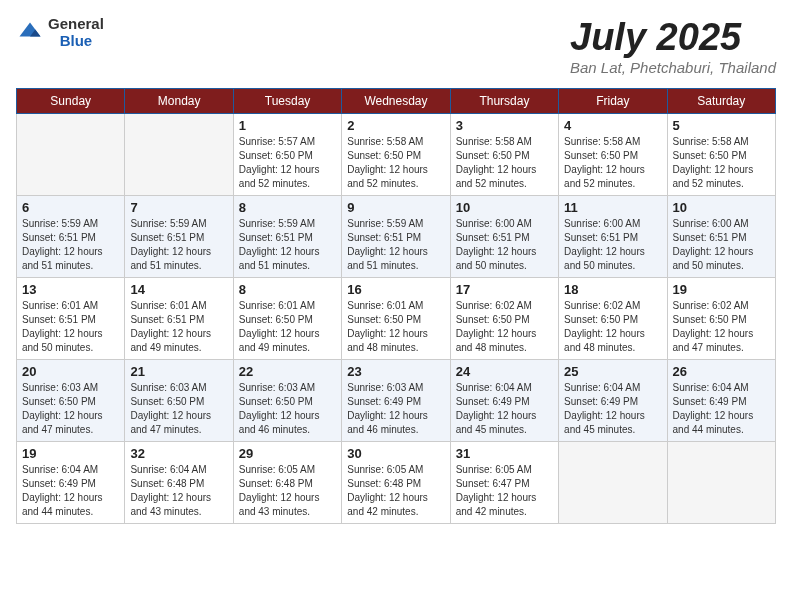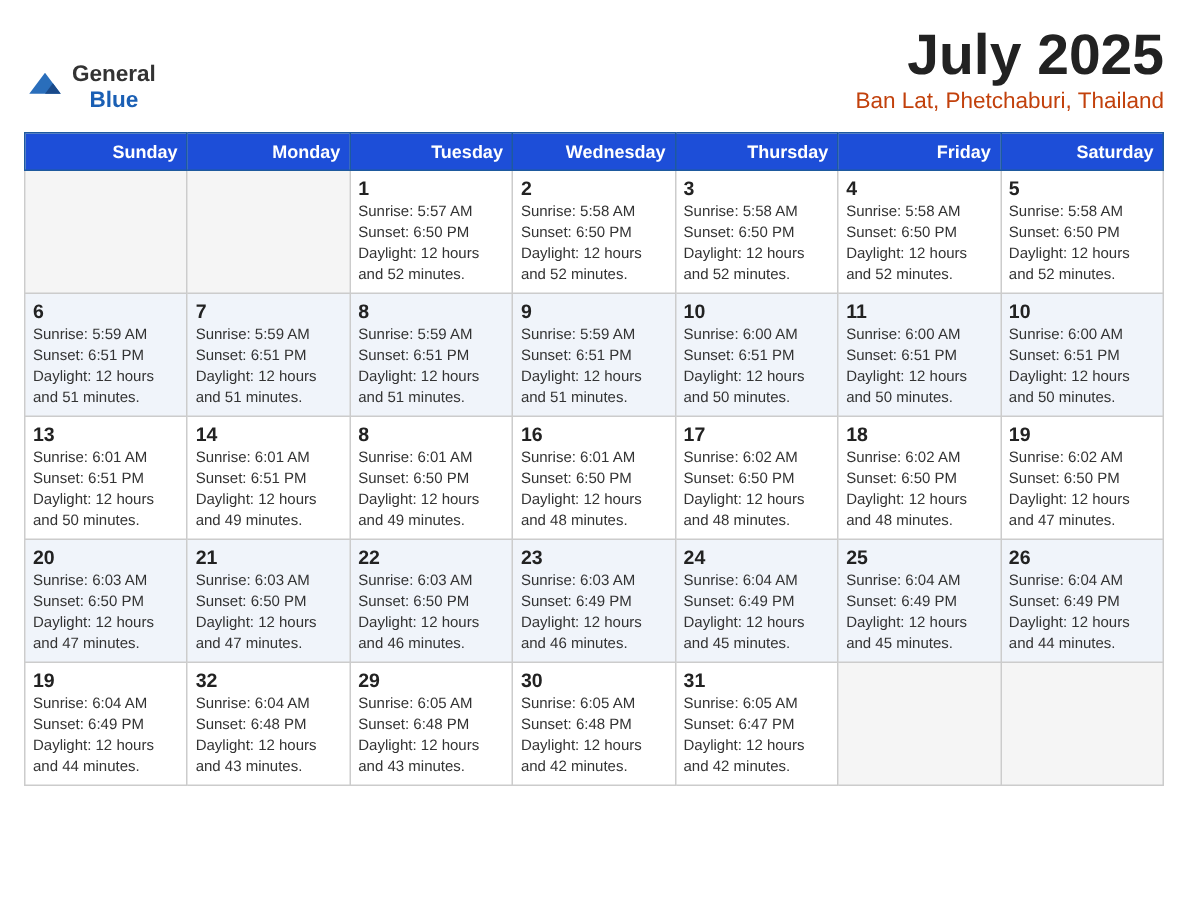--- a/index.html
+++ b/index.html
@@ -13,21 +13,20 @@
     .header {
       display: flex;
       justify-content: space-between;
       align-items: flex-start;
       margin-bottom: 12px;
     }
     .logo {
       display: flex;
       align-items: center;
       gap: 4px;
-      margin-top: 26px;
     }
     .logo-text {
       display: flex;
       flex-direction: column;
       line-height: 1.1;
     }
     .logo-general {
       font-size: 15px;
       font-weight: bold;
       color: #333;
@@ -36,43 +35,44 @@
       font-size: 15px;
       font-weight: bold;
       color: #1a5fb4;
       text-align: center;
     }
     .logo-icon {
       width: 28px;
       height: 28px;
     }
     .title-block {
-      text-align: right;
+      text-align: left;
+      font-style: italic;
     }
     .main-title {
       font-size: 38px;
       font-weight: bold;
       color: #222;
     }
     .sub-title {
       font-size: 15px;
-      color: #c2410c;
+      color: #737373;
     }
     .calendar {
       width: 100%;
       border-collapse: collapse;
       border: 1px solid #ccc;
     }
     .calendar th {
-      background: #1d4ed8;
+      background: #7f1d1d;
       color: #fff;
       font-size: 12px;
-      font-weight: bold;
+      font-weight: normal;
       padding: 5px 6px;
-      text-align: right;
+      text-align: center;
       border: 1px solid #1e5a9e;
     }
     .calendar td {
       vertical-align: top;
       border: 1px solid #ccc;
       padding: 4px 5px;
       width: 107px;
       min-height: 80px;
       font-size: 10px;
       color: #333;

